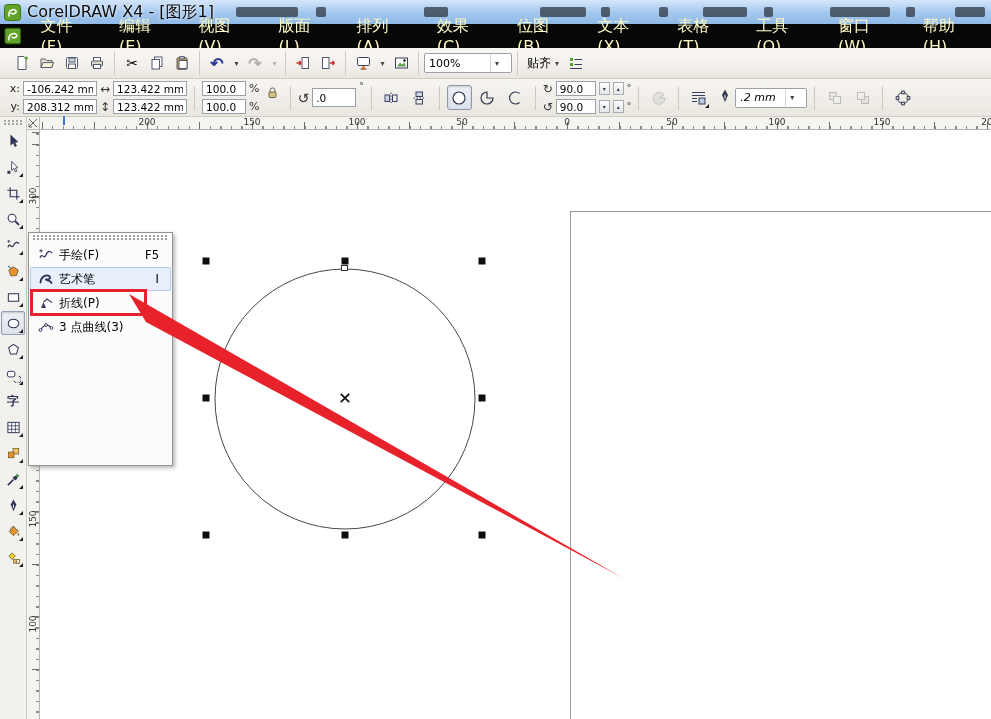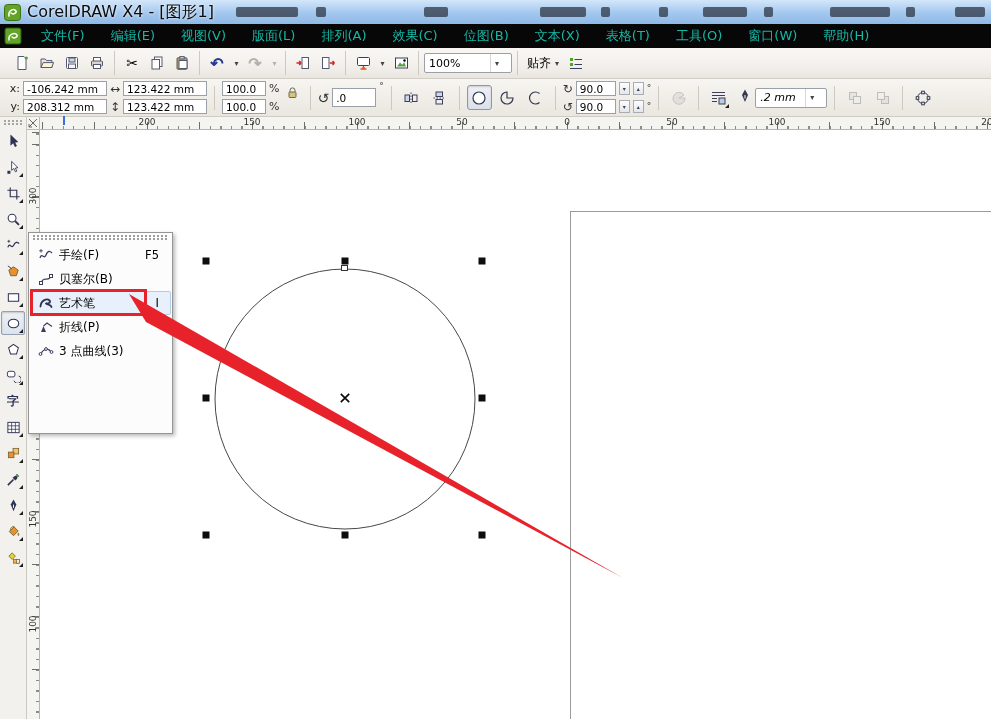--- a/index.html
+++ b/index.html
@@ -8,21 +8,21 @@
      font-family:"DejaVu Sans","Liberation Sans",sans-serif;color:#111}
 
 .titlebar{position:absolute;left:0;top:0;width:100%;height:24px;
   background:linear-gradient(#d3e6fa,#a3c7ee 55%,#8fb9e6);display:flex;align-items:center;gap:6px;padding-left:4px}
 .titlebar .logo{width:17px;height:17px;flex:0 0 auto}
 .title-text{font-size:16px;color:#0b0b0b;text-shadow:0 0 3px #fff;white-space:nowrap}
 .tb-frag{position:absolute;top:7px;height:10px;border-radius:2px;background:rgba(42,48,60,.72);filter:blur(.7px)}
 
 .menubar{position:absolute;left:0;top:24px;width:100%;height:24px;background:#070707;display:flex;align-items:center;padding-left:2px}
 .menubar .appicon{width:18px;height:18px;margin:0 6px 0 2px}
-.menu-item{color:#14b8a6;font-size:13px;padding:0 13px;height:100%;display:flex;align-items:center;cursor:default}
+.menu-item{color:#fef9c3;font-size:16px;padding:0 13px;height:100%;display:flex;align-items:center;cursor:default}
 
 .toolbar{position:absolute;left:0;top:48px;width:100%;height:31px;
   background:linear-gradient(#f8f6f3,#ecdfe00f) ,linear-gradient(#f7f5f1,#e9e6df);
   border-bottom:1px solid #d2cec6;display:flex;align-items:center;padding-left:10px;gap:1px}
 .tbtn{width:24px;height:24px;border:0;background:transparent;display:flex;align-items:center;justify-content:center;position:relative}
 .tbtn svg{display:block}
 .glyph{font-size:14px;line-height:1}
 .undo-g{color:#27388f;font-size:16px;font-weight:bold}
 .redo-g{color:#b4b1aa;font-size:16px;font-weight:bold}
 .dd{font-size:8px;color:#444;margin-left:1px}
@@ -32,21 +32,21 @@
 .combo .dd{padding:0 4px;border-left:1px solid #d7d7d7;height:100%;display:flex;align-items:center}
 .snap-btn{border:0;background:transparent;font-size:12px;display:flex;align-items:center;gap:3px;padding:0 4px;height:24px;font-family:inherit}
 
 .propbar{position:absolute;left:0;top:79px;width:100%;height:38px;
   background:linear-gradient(#f7f5f1,#eae7e0);border-bottom:1px solid #cfccc4;
   display:flex;align-items:center;padding-left:8px;gap:3px}
 .stack{display:flex;flex-direction:column;gap:3px}
 .prow{display:flex;align-items:center;gap:3px}
 .plabel{font-size:11px;color:#222;width:12px;text-align:right}
 .pin{height:15px;border:1px solid #9aa0a8;background:#fff;font-size:10.5px;padding:0 3px;font-family:inherit;outline:none}
-.w74{width:84px}.w44{width:44px}.w40{width:40px}
+.w74{width:74px}.w44{width:44px}.w40{width:40px}
 .pglyph{font-size:12px;color:#333}
 .pct{font-size:11px;color:#333}
 .deg{font-size:9px;color:#333;align-self:flex-start;margin-top:2px}
 .pb-btn{width:25px;height:25px;border:0;background:transparent;border-radius:3px;display:flex;align-items:center;justify-content:center;position:relative}
 .pb-btn.active{background:linear-gradient(#eef1f6,#dbe1ea);border:1px solid #8d97ab;box-shadow:inset 0 1px 2px rgba(0,0,0,.15)}
 .pb-btn.dis{opacity:.42}
 .spin-btn{width:11px;height:13px;border:1px solid #a8adb5;background:linear-gradient(#fdfdfd,#e4e6ea);font-size:6px;display:flex;align-items:center;justify-content:center;color:#345;padding:0}
 
 .toolbox{position:absolute;left:0;top:117px;bottom:0;width:27px;background:#f2f1ed;border-right:1px solid #cbc9c2;
   display:flex;flex-direction:column;align-items:center;padding-top:3px}
@@ -65,21 +65,21 @@
 .v-ruler .minor{position:absolute;top:0;bottom:0;right:0;width:3px;background:repeating-linear-gradient(to bottom,#8d8d88 0 1px,transparent 1px 10.5px);background-position:0 4px}
 .v-ruler .major{position:absolute;top:0;bottom:0;right:0;width:7px;background:repeating-linear-gradient(to bottom,#6f6f6a 0 1px,transparent 1px 52.5px);background-position:0 14px}
 .vnum{position:absolute;left:-3px;width:18px;text-align:center;font-size:9px;color:#333;transform:rotate(-90deg)}
 .ruler-marker{position:absolute;left:63px;top:116px;width:2px;height:9px;background:#3d6fd6}
 
 .canvas{position:absolute;left:40px;top:130px;right:0;bottom:0;background:#ffffff}
 .page-top{position:absolute;left:530px;top:81px;right:0;height:1px;background:#9b9b9b}
 .page-left{position:absolute;left:530px;top:81px;width:1px;bottom:0;background:#9b9b9b}
 .overlay{position:absolute;left:0;top:0;width:991px;height:719px;pointer-events:none}
 
-.flyout{position:absolute;left:28px;top:232px;width:145px;height:202px;background:#fcfcfc;border:1px solid #949494;box-shadow:2px 2px 4px rgba(0,0,0,.28);z-index:30;padding-top:1px}
+.flyout{position:absolute;left:28px;top:232px;width:145px;height:234px;background:#fcfcfc;border:1px solid #949494;box-shadow:2px 2px 4px rgba(0,0,0,.28);z-index:30;padding-top:1px}
 .fly-handle{height:6px;margin:1px 4px 2px 4px;background-image:radial-gradient(circle at 1px 1px,#9c9c9c .9px,transparent 1.1px);background-size:4px 3px}
 .fly-item{height:24px;display:flex;align-items:center;padding:0 2px;border:1px solid transparent;border-radius:2px;margin:0 1px}
 .fly-item.hl{background:#e7f0fb;border-color:#b3cde9}
 .fly-ic{width:26px;display:flex;align-items:center;justify-content:center;flex:0 0 auto}
 .fly-label{font-size:12px;color:#000;white-space:nowrap}
 .fly-sc{margin-left:auto;padding-right:9px;font-size:11.5px;color:#000}
 
 .red-rect{position:absolute;left:30px;top:289px;width:117px;height:27px;border:3px solid #e8222a;z-index:40}
 .arrow-svg{position:absolute;left:0;top:0;width:991px;height:719px;z-index:50;pointer-events:none}
 </style>
@@ -534,31 +534,20 @@
     <div class="fly-item">
       <span class="fly-ic">
           <svg width="16" height="16" viewBox="0 0 16 16">
             <path d="M2,11 C4,5 6,13 8,8 C10,3 12,4 14,6" fill="none" stroke="#3a3f5f" stroke-width="1.3"></path>
             <path d="M3,2 v3.6 M1.2,3.8 h3.6" stroke="#3a3f5f" stroke-width="0.9" fill="none"></path>
           </svg>
         </span>
       <span class="fly-label">手绘(F)</span>
       <span class="fly-sc">F5</span>
     </div>
-    <div class="fly-item">
-      <span class="fly-ic">
-          <svg width="16" height="16" viewBox="0 0 16 16">
-            <path d="M3,12 C6,4 10,12 13,5" fill="none" stroke="#3a3f5f" stroke-width="1.2"></path>
-            <rect x="1.5" y="10.5" width="3" height="3" fill="#fff" stroke="#3a3f5f"></rect>
-            <rect x="11.5" y="3.5" width="3" height="3" fill="#fff" stroke="#3a3f5f"></rect>
-          </svg>
-        </span>
-      <span class="fly-label">贝塞尔(B)</span>
-      <span class="fly-sc"></span>
-    </div>
     <div class="fly-item hl">
       <span class="fly-ic">
           <svg width="16" height="16" viewBox="0 0 16 16">
             <path d="M2.5,11.5 C3,5 9,3 11.5,5.5 C13.5,7.5 9.5,9.5 7.5,8 C9.5,10 13,9.5 13.5,12" fill="none" stroke="#2e3354" stroke-width="1.8" stroke-linecap="round"></path>
           </svg>
         </span>
       <span class="fly-label">艺术笔</span>
       <span class="fly-sc">I</span>
     </div>
     <div class="fly-item">

